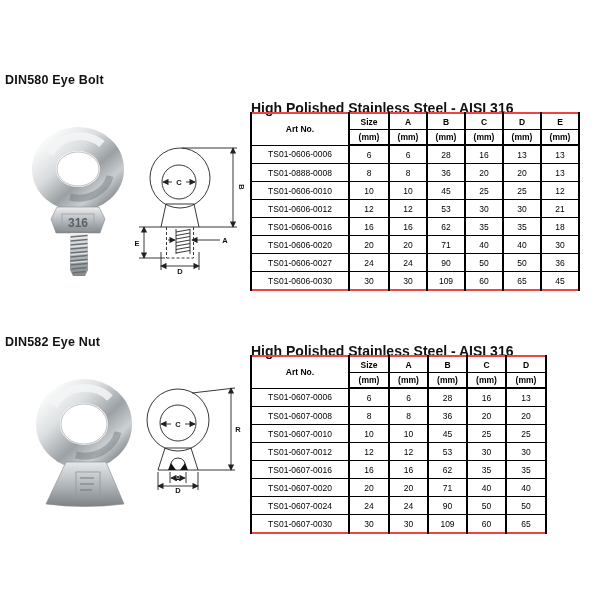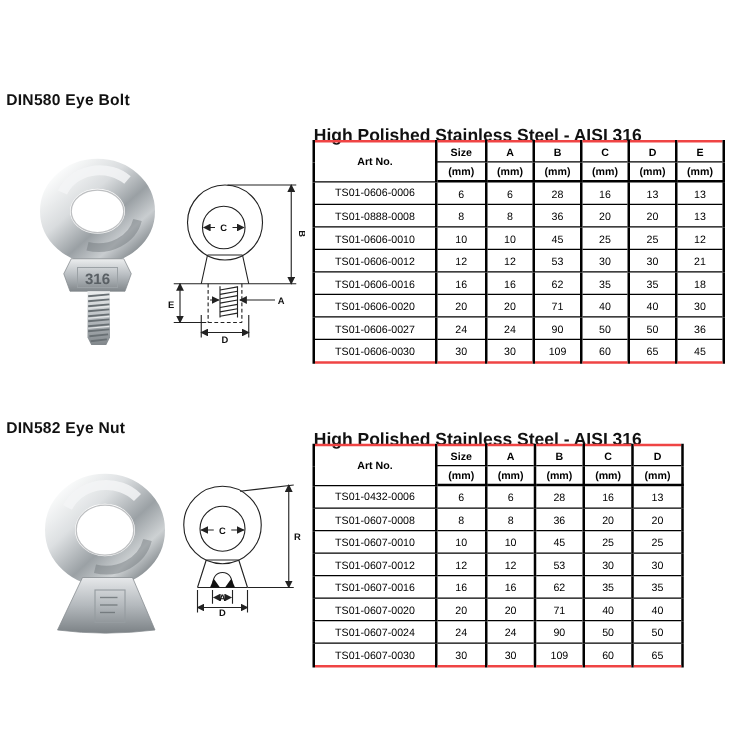--- a/index.html
+++ b/index.html
@@ -318,21 +318,21 @@
         <tr class="units">
           <th>(mm)</th>
           <th>(mm)</th>
           <th>(mm)</th>
           <th>(mm)</th>
           <th>(mm)</th>
         </tr>
       </thead>
       <tbody>
         <tr>
-          <td>TS01-0432-0006</td>
+          <td>TS01-0607-0006</td>
           <td>6</td>
           <td>6</td>
           <td>28</td>
           <td>16</td>
           <td>13</td>
         </tr>
         <tr>
           <td>TS01-0607-0008</td>
           <td>8</td>
           <td>8</td>

